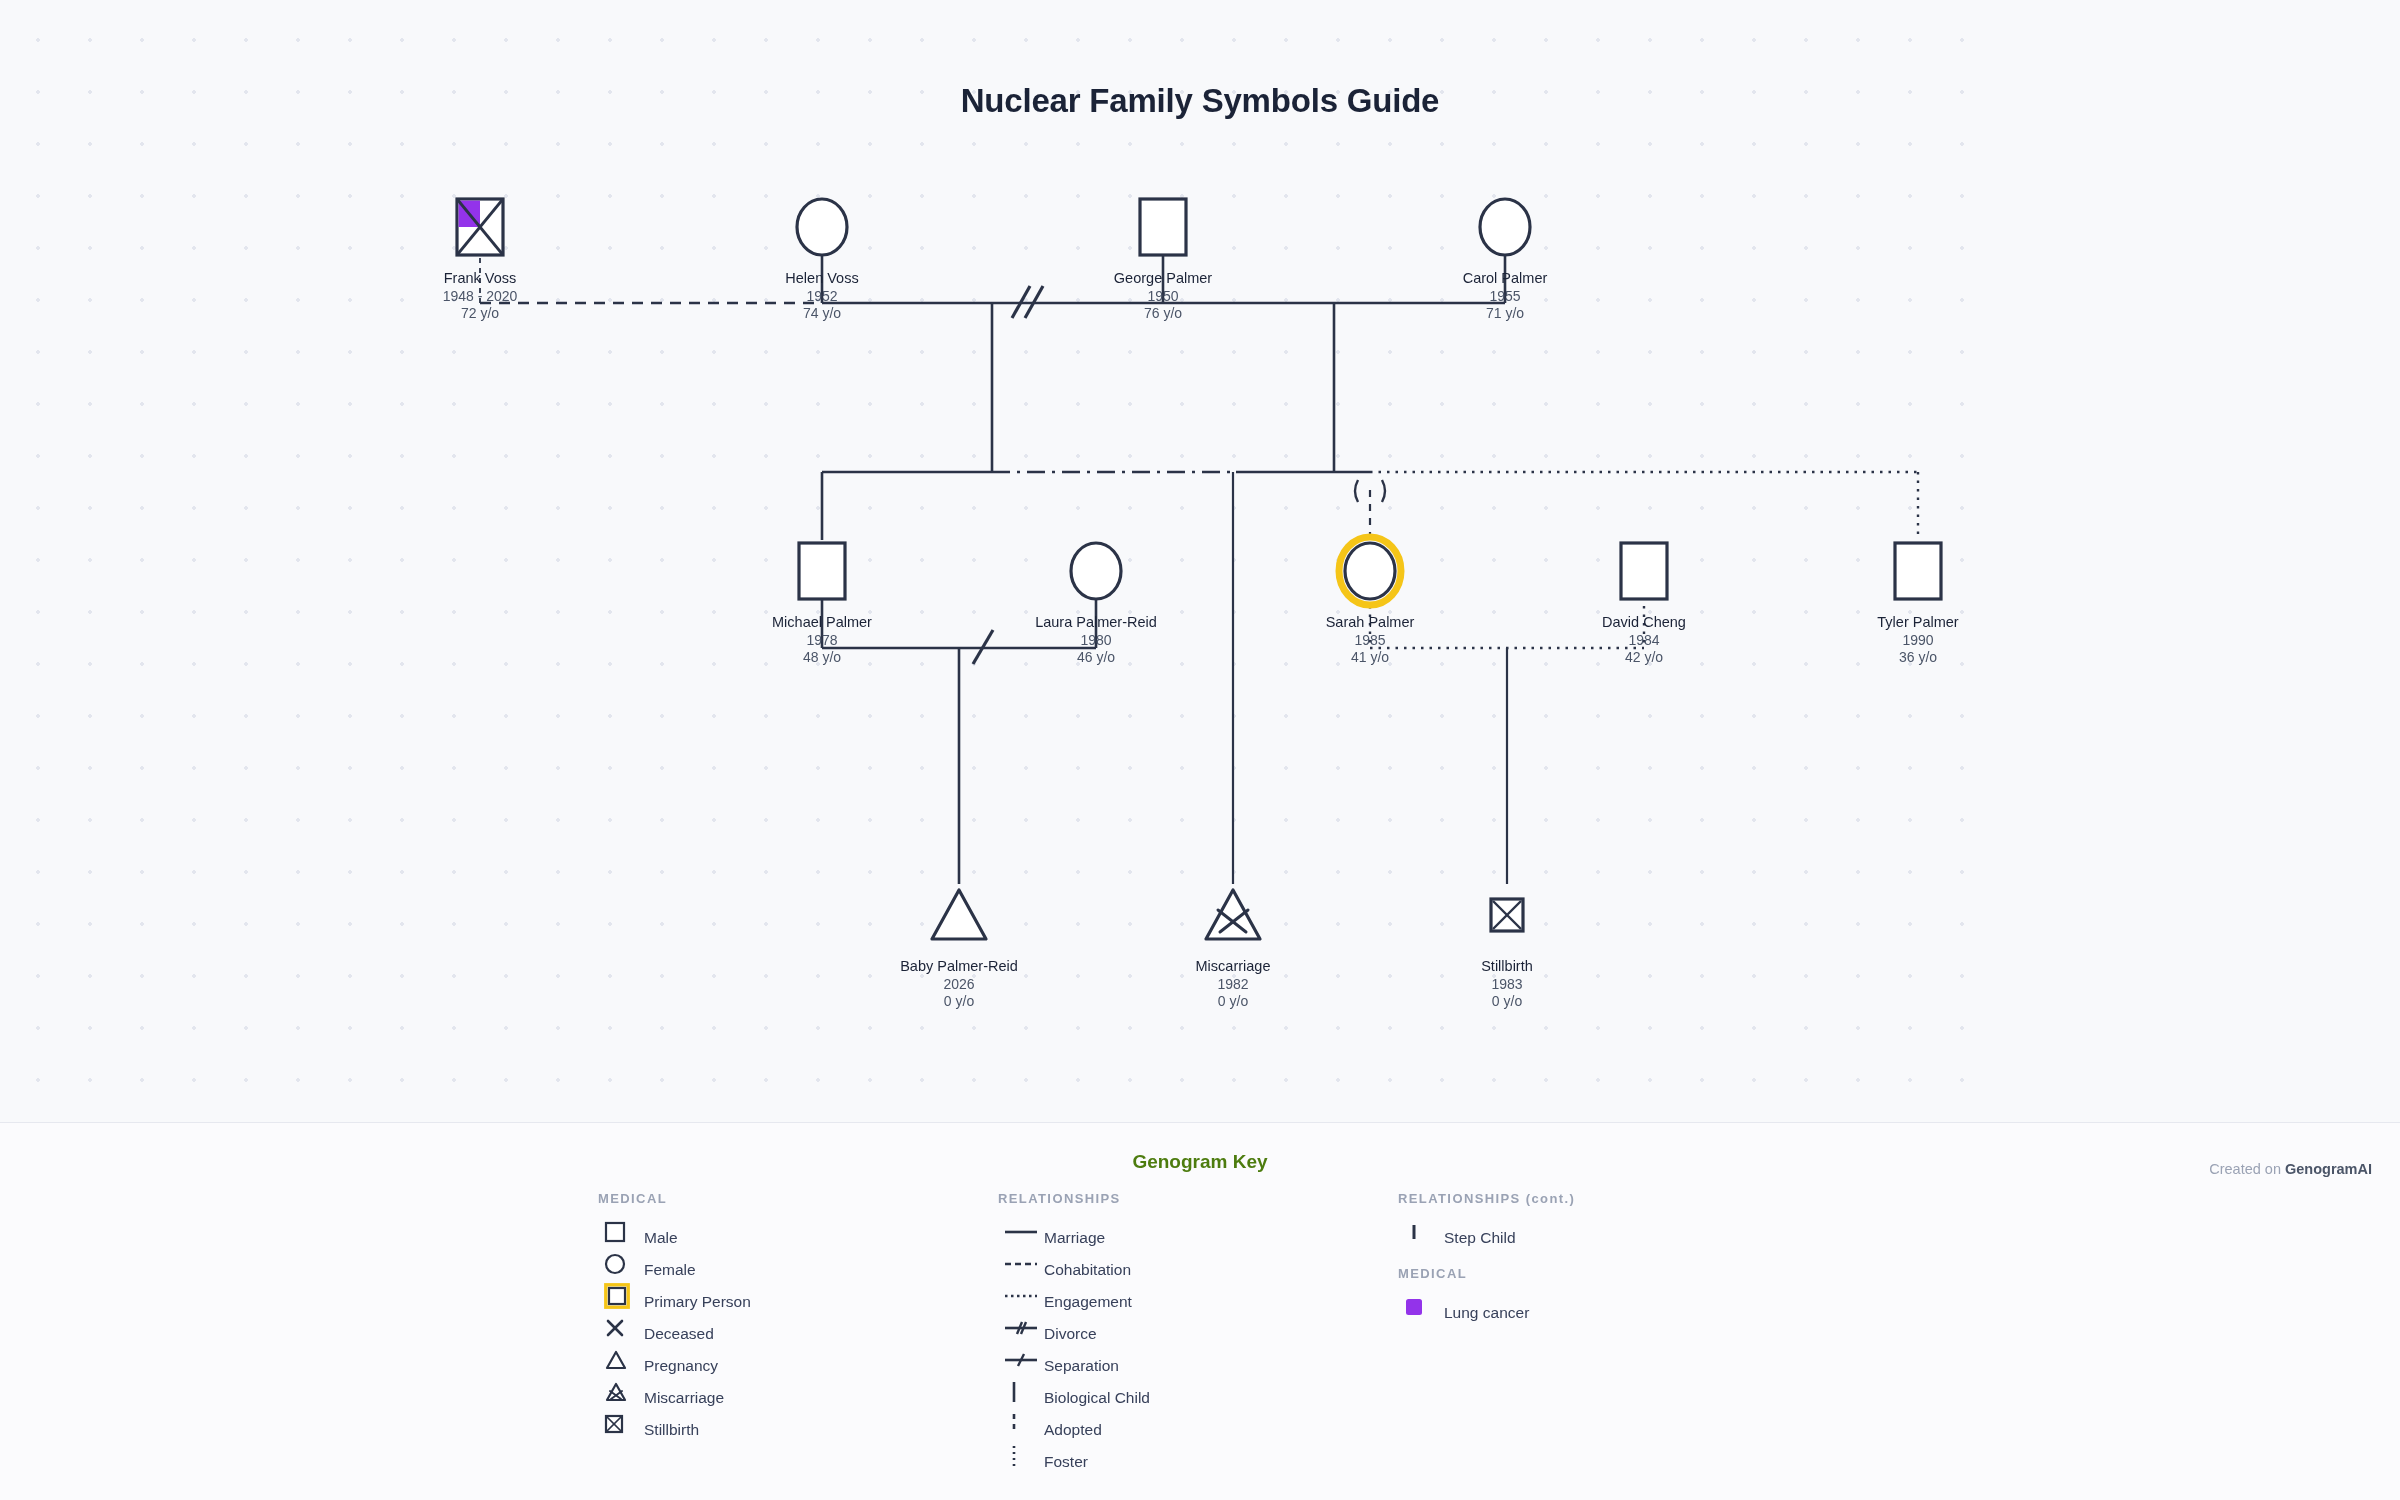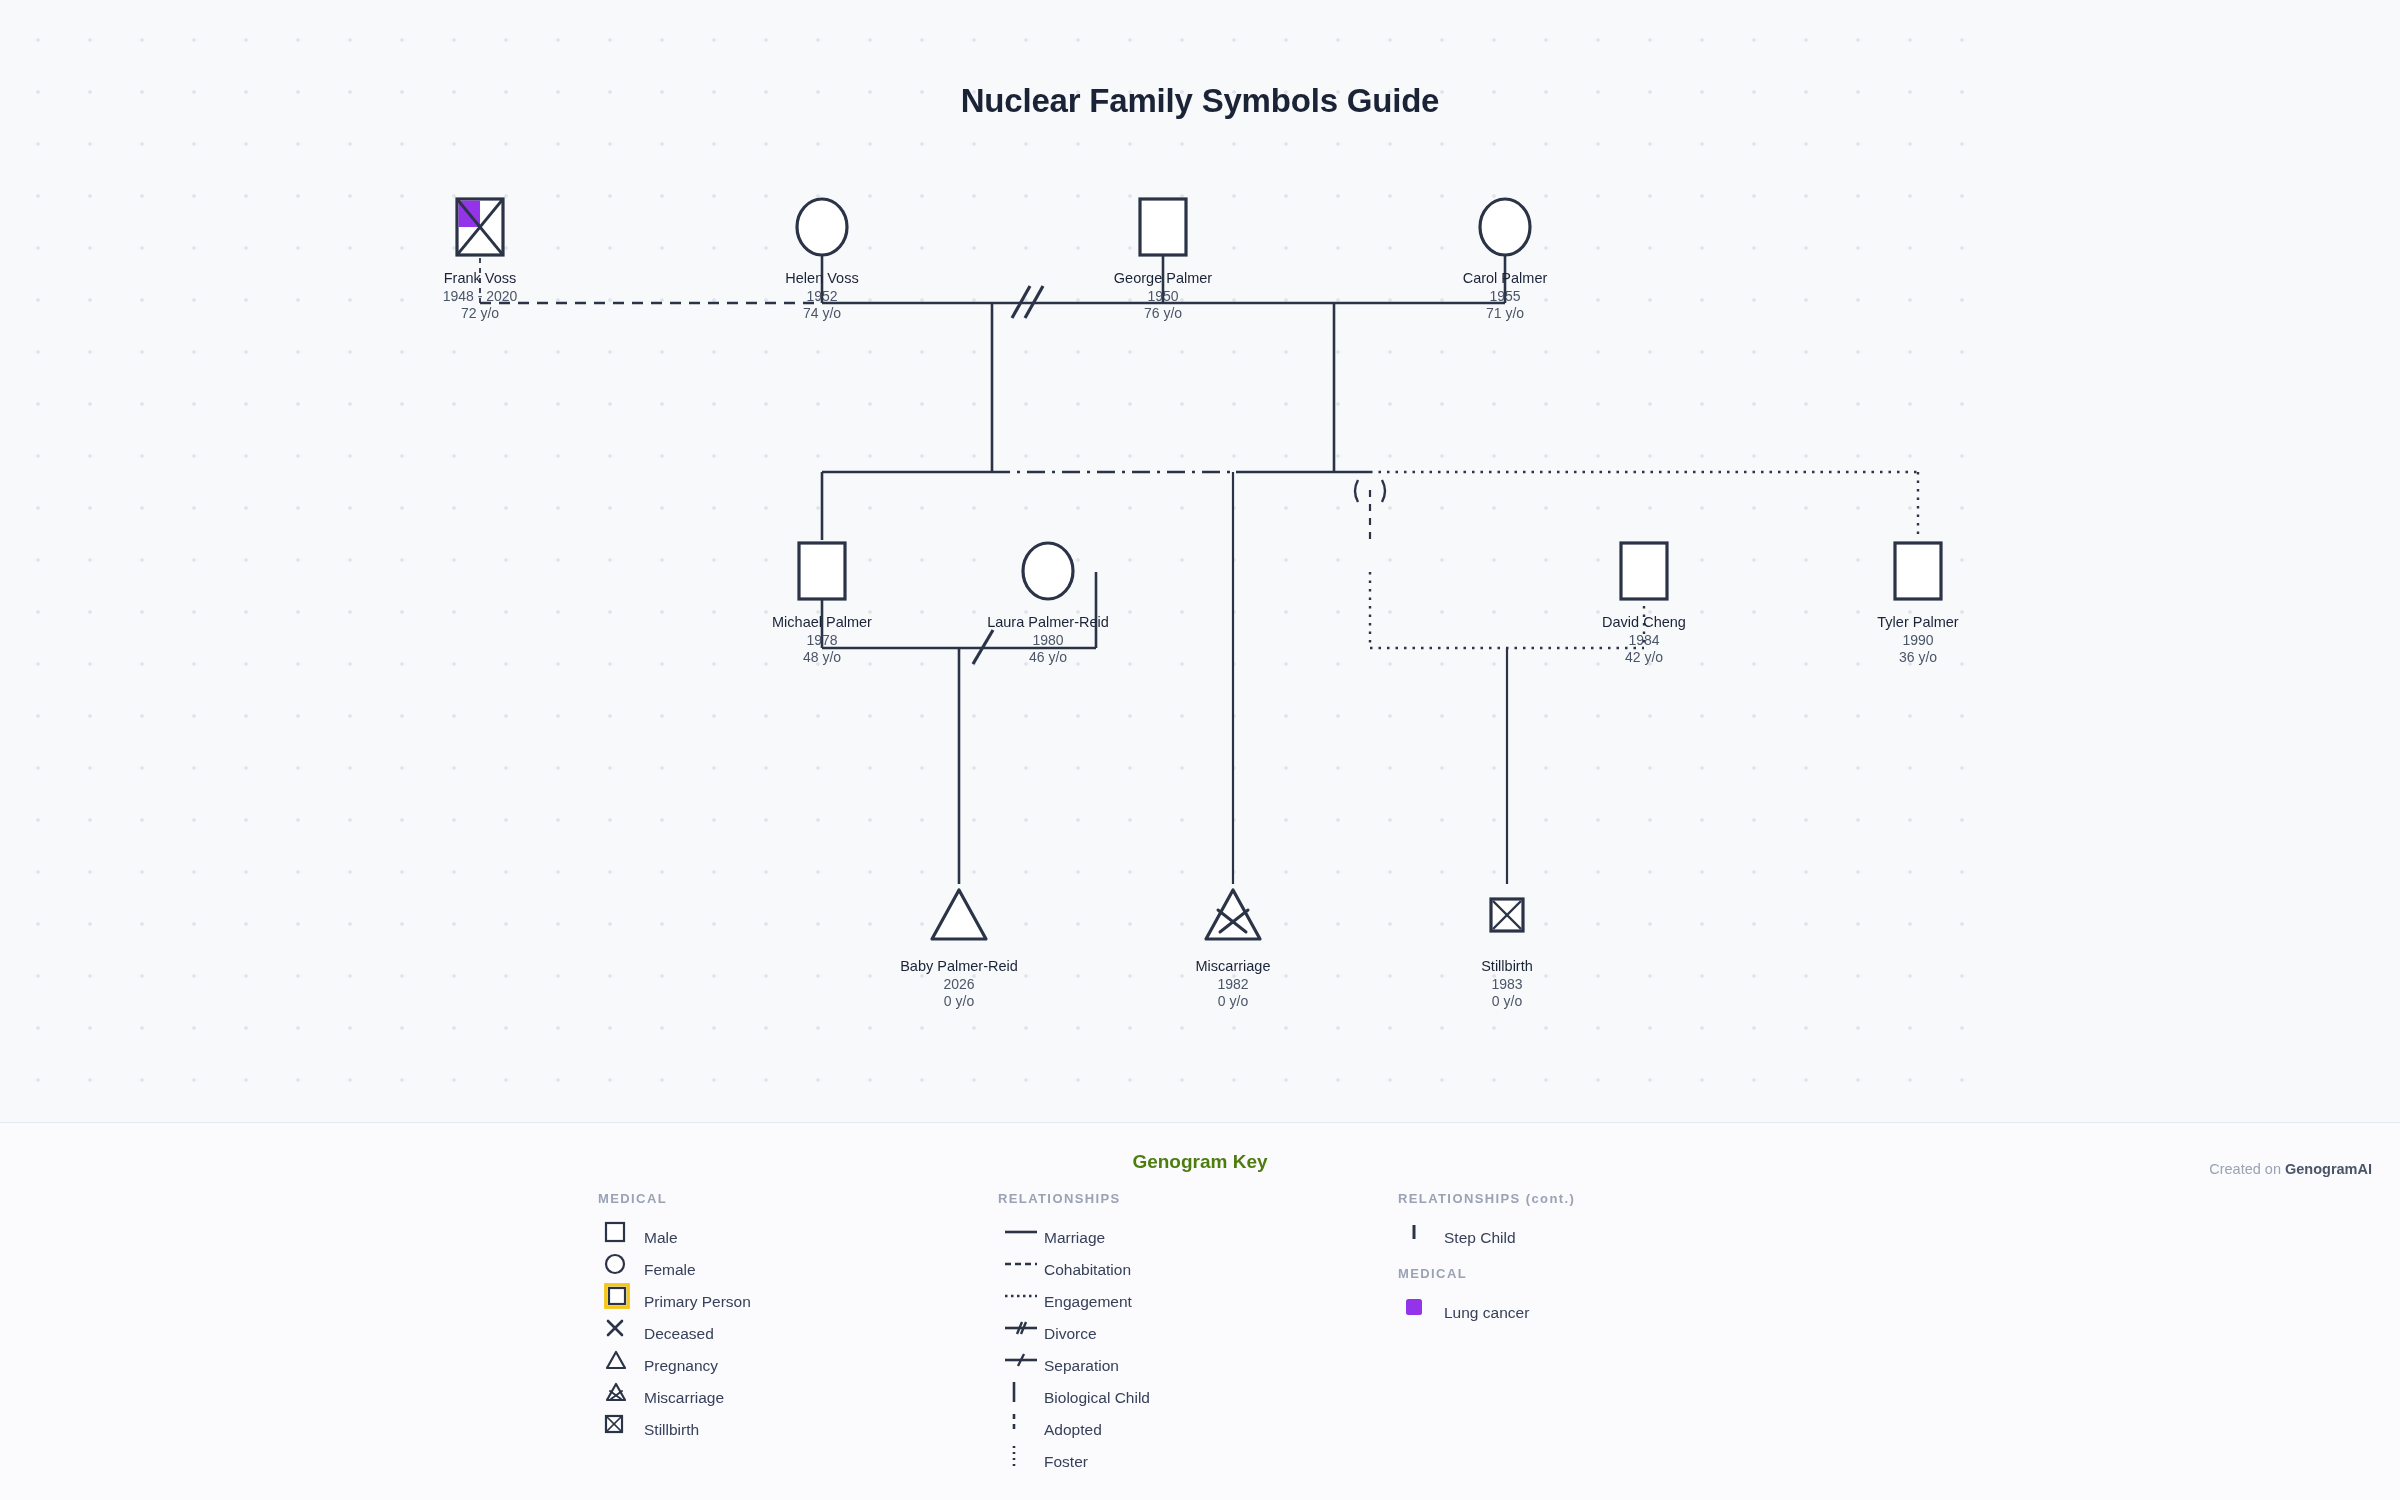--- a/index.html
+++ b/index.html
@@ -218,31 +218,42 @@
       <div class="sym-wrap">
         <svg width="56" height="66" viewBox="0 0 56 66">
           <rect x="5" y="5" width="46" height="56" fill="#ffffff" stroke="#2b3347" stroke-width="3.2"></rect>
         </svg>
       </div>
       <div class="nm">Michael Palmer</div>
       <div class="yr">1978</div>
       <div class="ag">48 y/o</div>
     </div>
 
-    <div class="person" style="left:1048px; top:534px;">
+    <div class="person" style="left:1096px; top:534px;">
       <div class="sym-wrap">
         <svg width="60" height="66" viewBox="0 0 60 66">
           <ellipse cx="30" cy="33" rx="25" ry="28" fill="#ffffff" stroke="#2b3347" stroke-width="3.2"></ellipse>
         </svg>
       </div>
       <div class="nm">Laura Palmer-Reid</div>
       <div class="yr">1980</div>
       <div class="ag">46 y/o</div>
     </div>
 
+    <div class="person" style="left:1370px; top:534px;">
+      <div class="sym-wrap">
+        <svg width="72" height="76" viewBox="0 0 72 76">
+          <ellipse cx="36" cy="38" rx="31" ry="34" fill="none" stroke="#f5c518" stroke-width="7"></ellipse>
+          <ellipse cx="36" cy="38" rx="25" ry="28" fill="#ffffff" stroke="#2b3347" stroke-width="3.2"></ellipse>
+        </svg>
+      </div>
+      <div class="nm">Sarah Palmer</div>
+      <div class="yr">1985</div>
+      <div class="ag">41 y/o</div>
+    </div>
 
     <div class="person" style="left:1644px; top:534px;">
       <div class="sym-wrap">
         <svg width="56" height="66" viewBox="0 0 56 66">
           <rect x="5" y="5" width="46" height="56" fill="#ffffff" stroke="#2b3347" stroke-width="3.2"></rect>
         </svg>
       </div>
       <div class="nm">David Cheng</div>
       <div class="yr">1984</div>
       <div class="ag">42 y/o</div>

